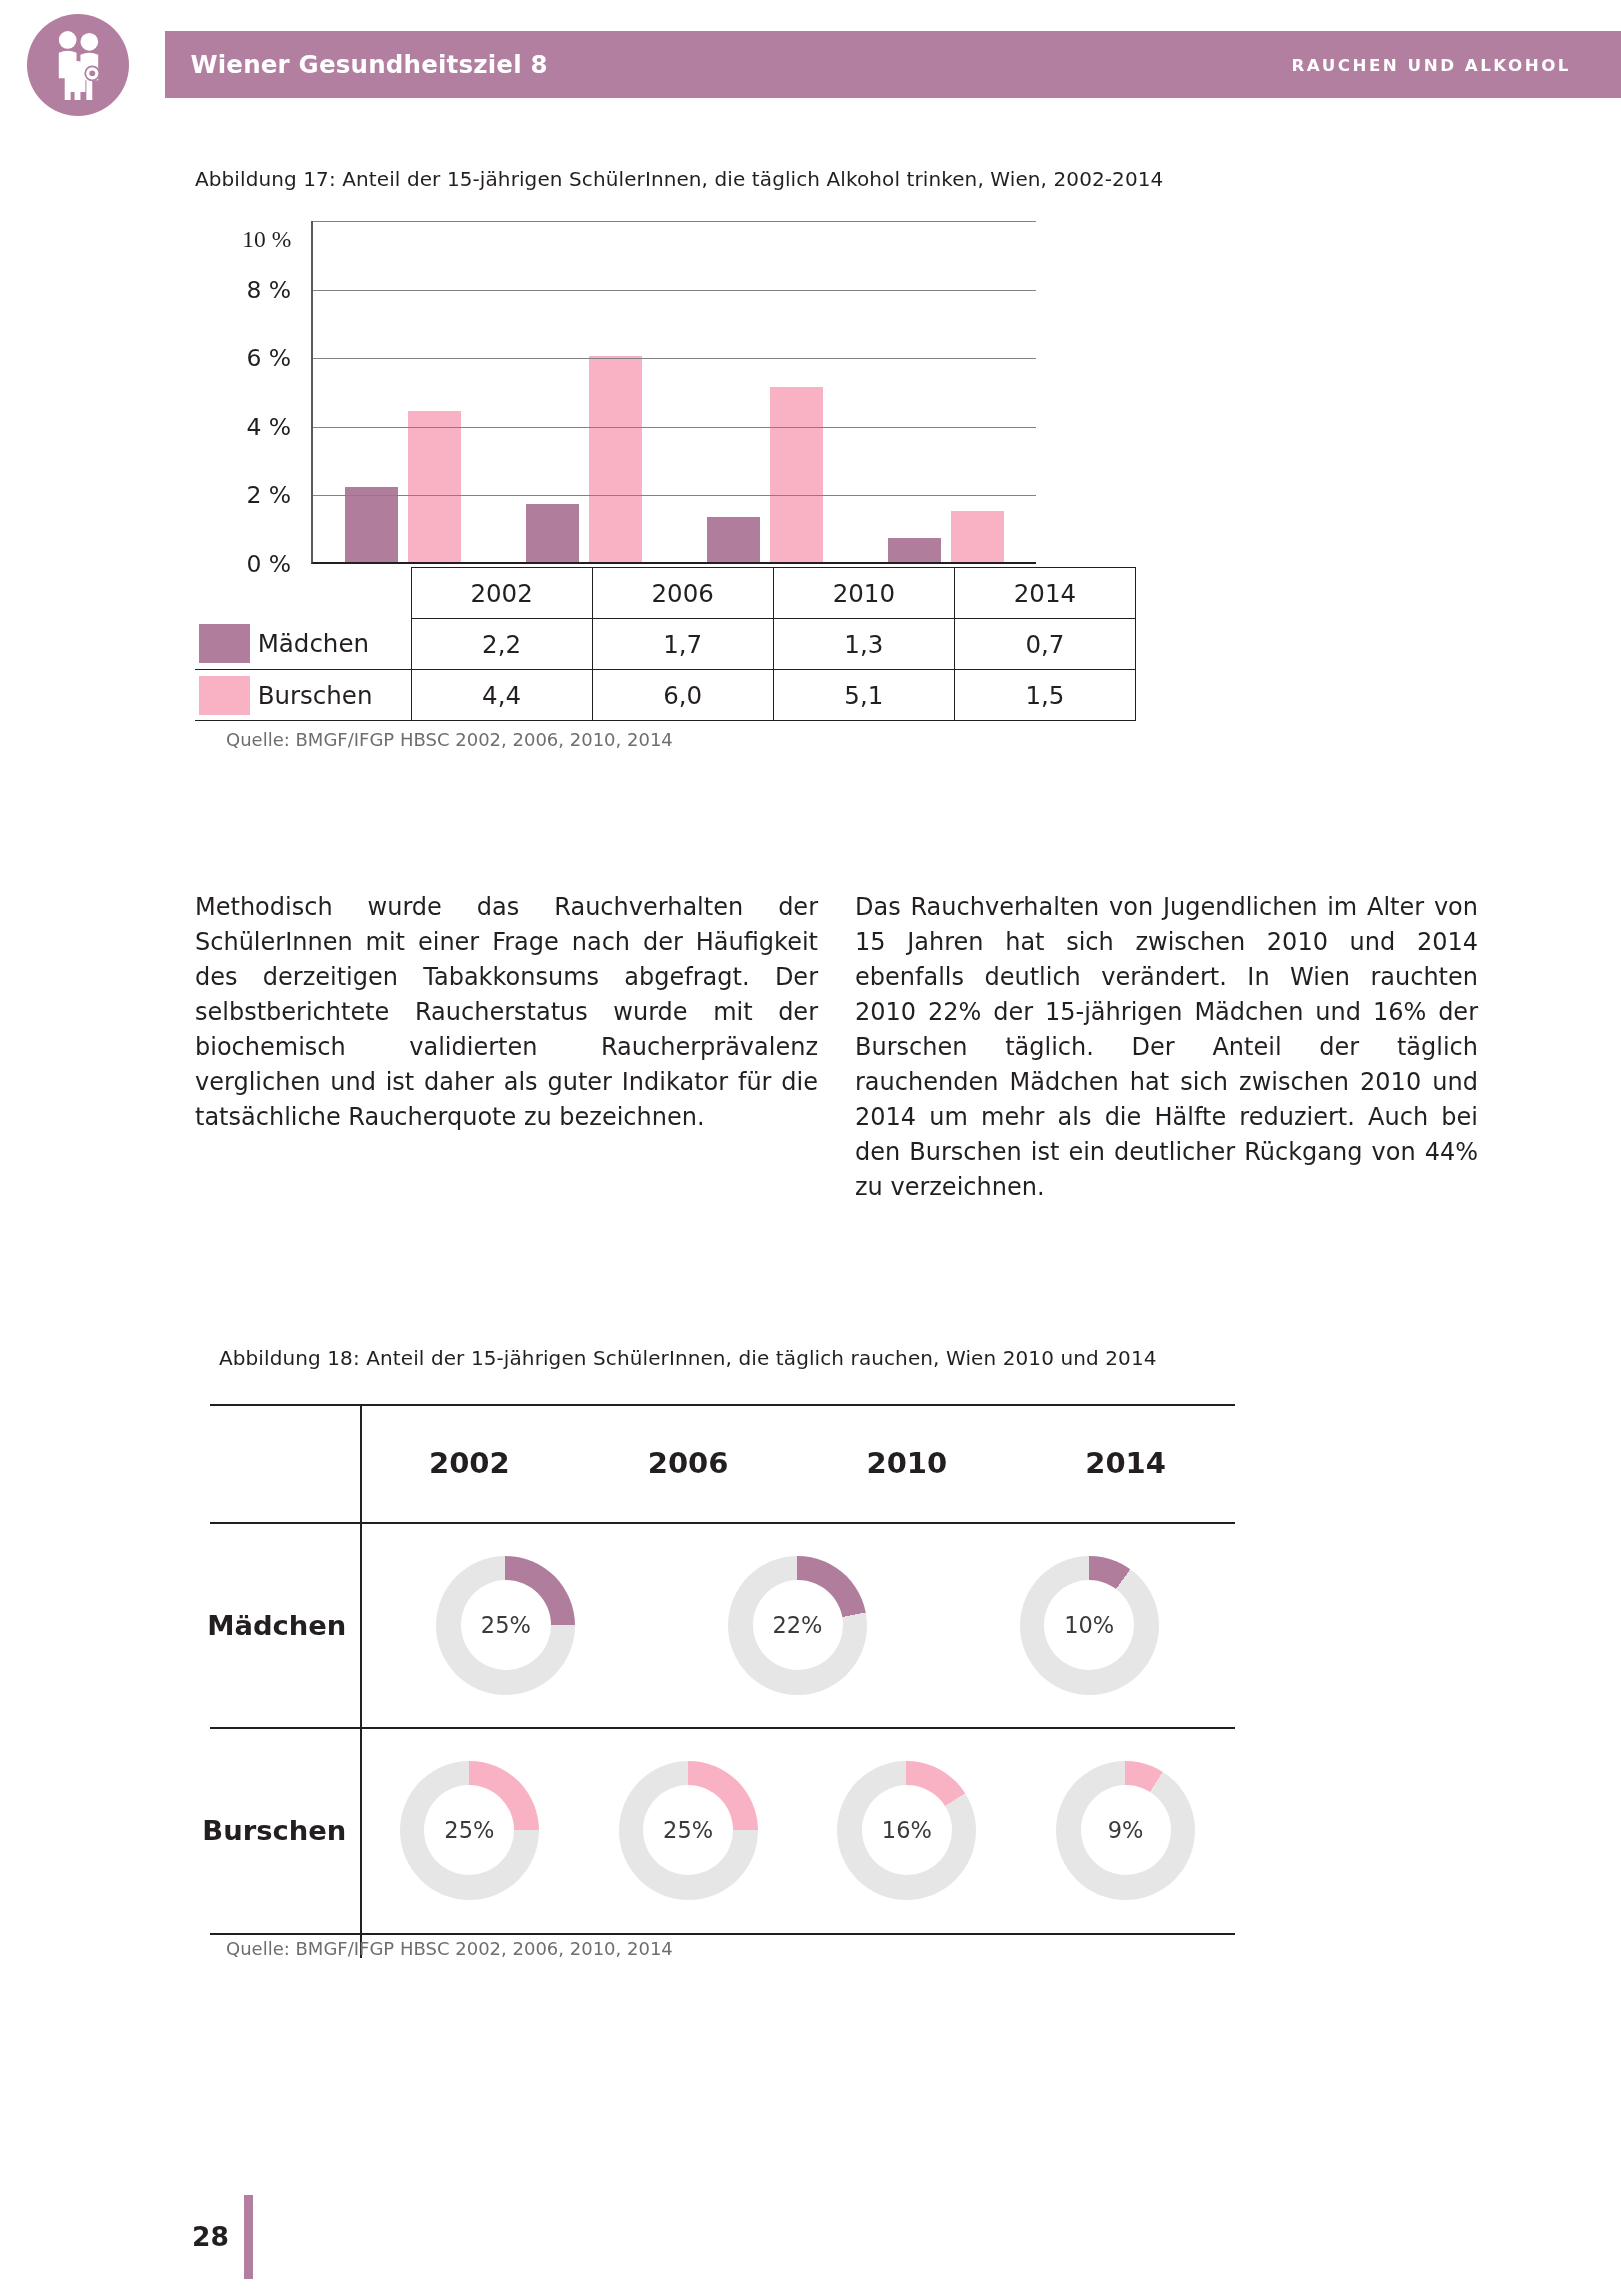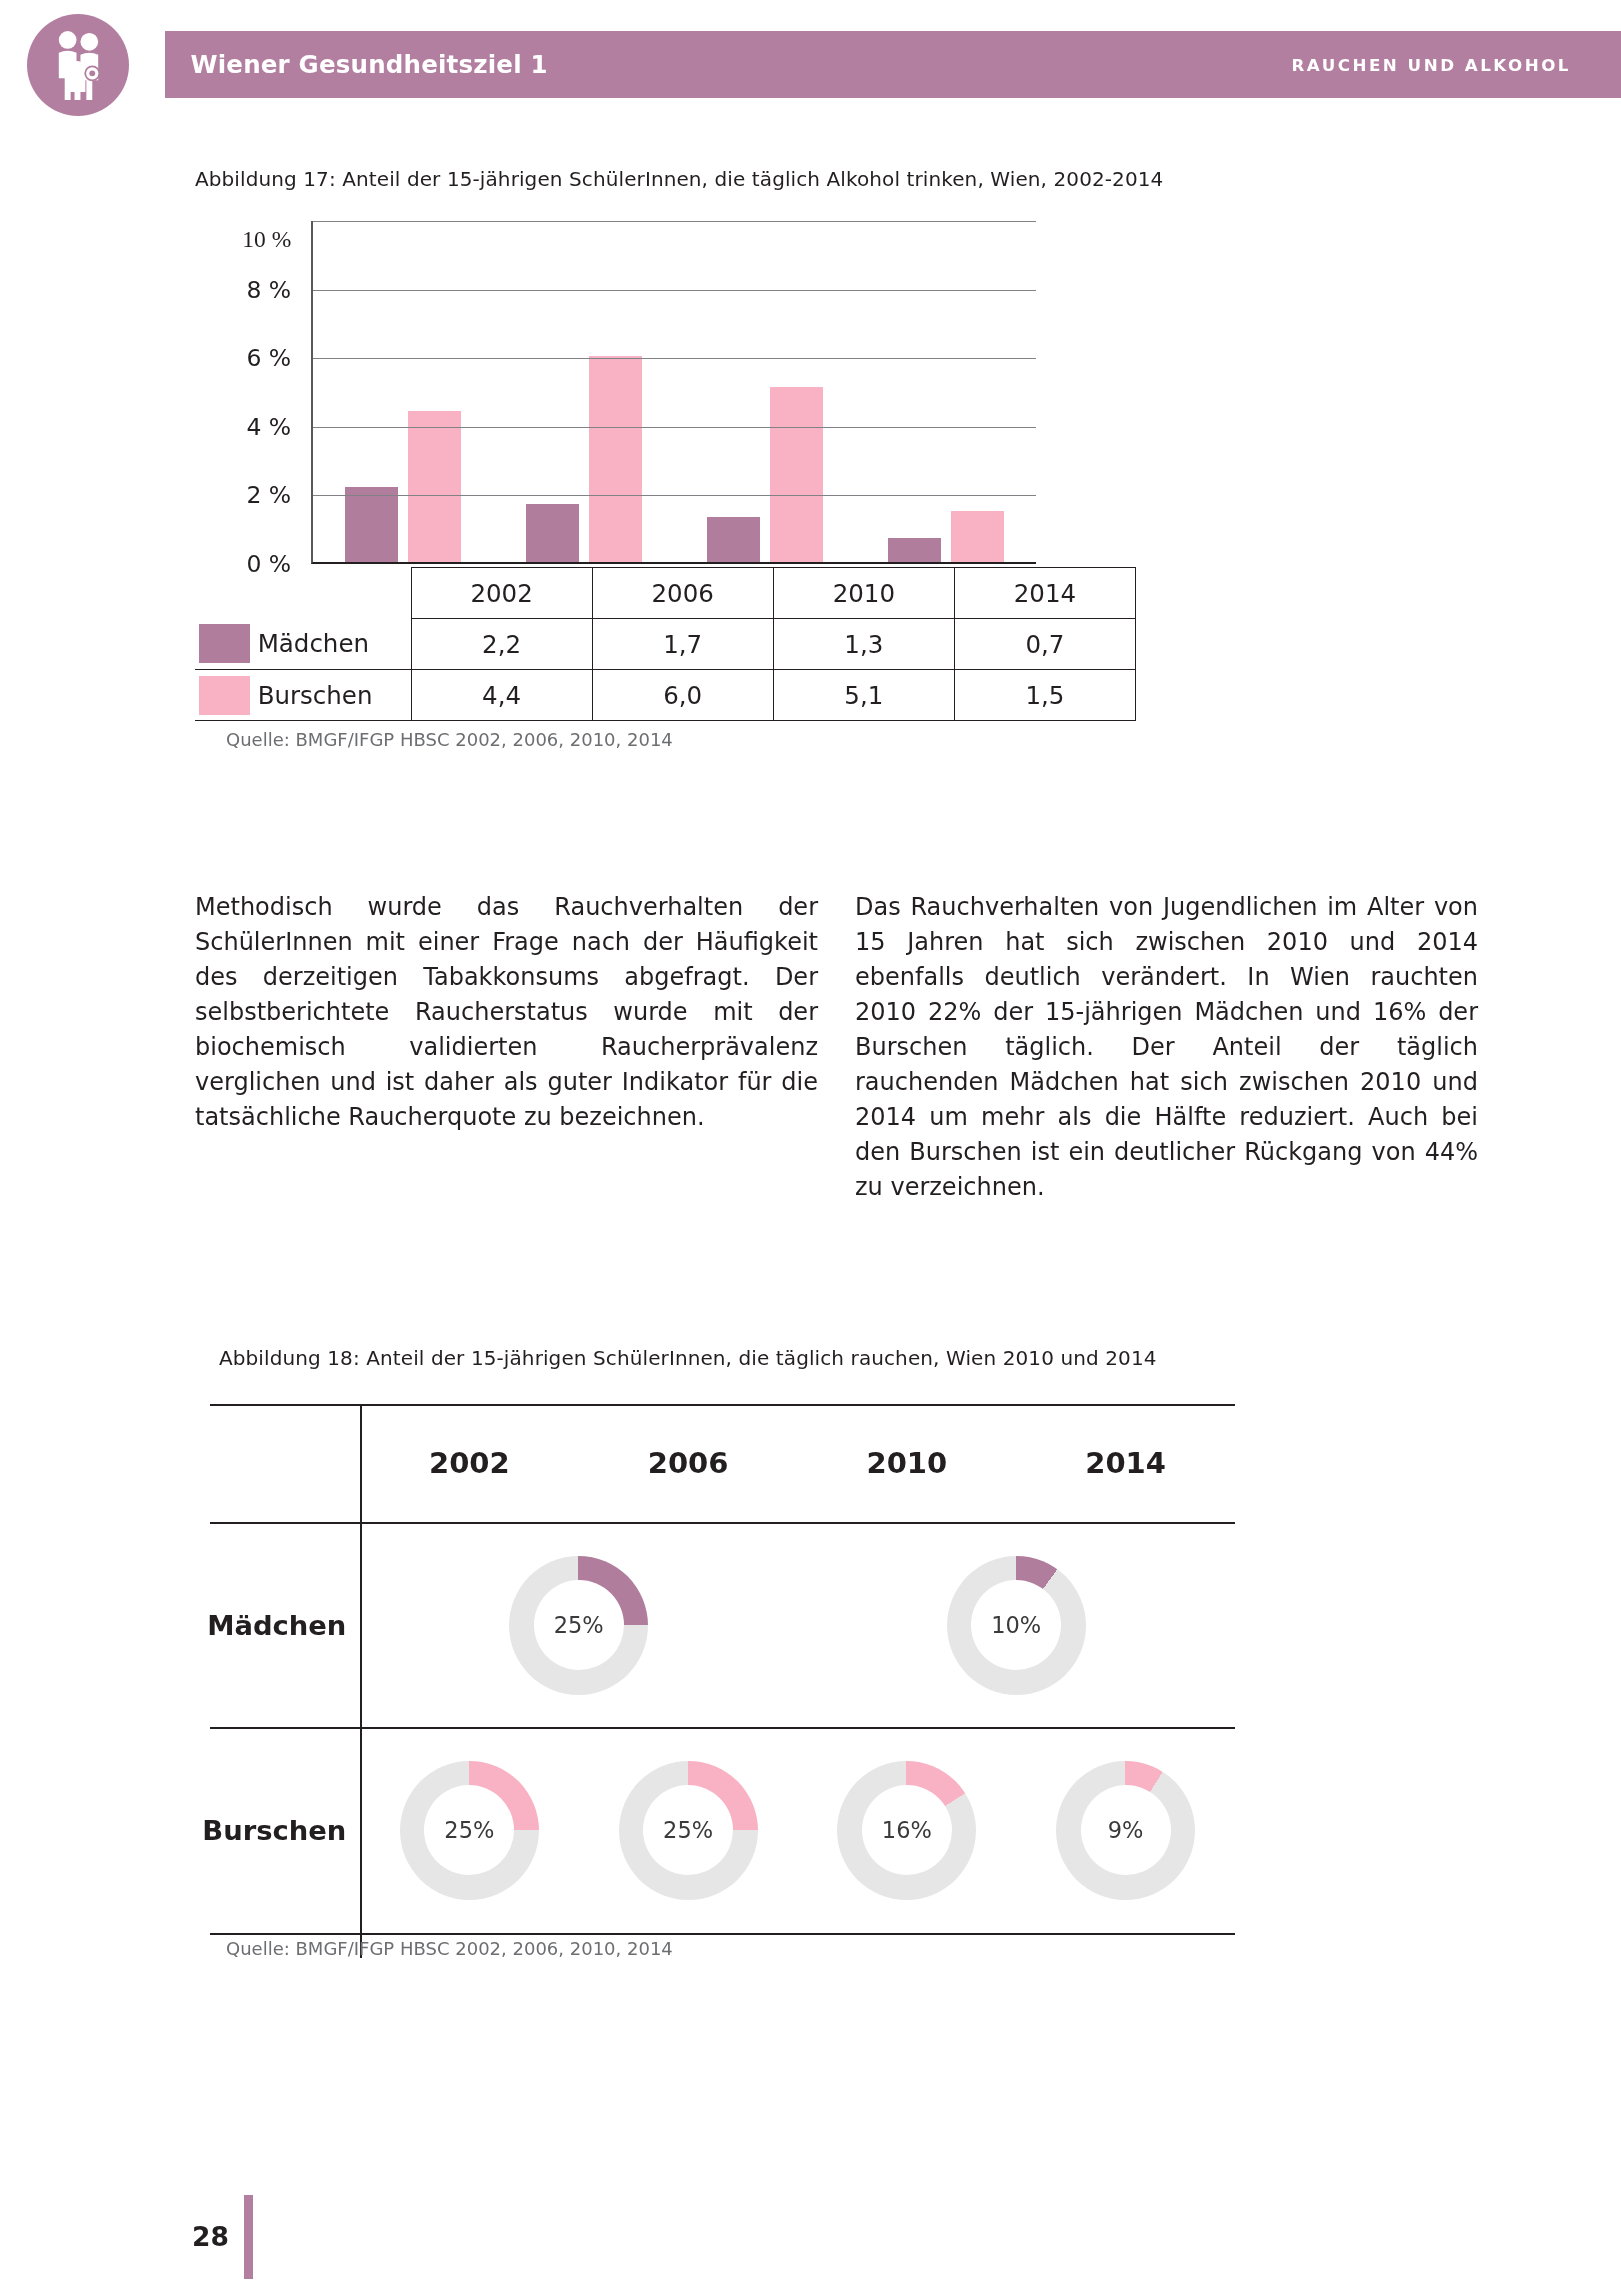--- a/index.html
+++ b/index.html
@@ -232,21 +232,21 @@
     position:absolute;
     left:244px; bottom:13.7px;
     width:8.8px; height:84px;
     background:#b37fa0;
   }
 </style>
 </head>
 <body>
 
 <div class="header-band">
-  <span class="header-title">Wiener Gesundheitsziel 1</span>
+  <span class="header-title">Wiener Gesundheitsziel 8</span>
   <span class="header-section">RAUCHEN UND ALKOHOL</span>
 </div>
 <div class="header-badge">
   <svg class="family-svg" viewBox="0 0 64 72" aria-hidden="true">
     <circle cx="22" cy="11" r="9" fill="#fff"></circle>
     <circle cx="44" cy="13" r="9" fill="#fff"></circle>
     <path d="M13 24 q9 -4 18 0 v26 h-6 v22 h-6 V50 h-6 z" fill="#fff"></path>
     <path d="M35 26 q9 -4 18 0 v26 h-6 v20 h-6 V52 h-6 z" fill="#fff"></path>
     <circle cx="32" cy="40" r="7.5" fill="#fff"></circle>
     <path d="M24 48 q8 -4 16 0 v16 h-5 v8 h-6 v-8 h-5 z" fill="#fff"></path>
@@ -354,20 +354,25 @@
     </div>
     <div class="dn-row" style="top: 118px; height: 206px;">
       <div class="dn-labelcell">Mädchen</div>
       <div class="dn-cells">
         <div class="dn-cell">
           <div class="donut" style="background: conic-gradient(rgb(176, 126, 156) 0deg, rgb(176, 126, 156) 90deg, rgb(230, 230, 230) 90deg, rgb(230, 230, 230) 360deg);">
             <div class="hole">25%</div>
           </div>
         </div>
         <div class="dn-cell">
+          <div class="donut" style="background: conic-gradient(rgb(176, 126, 156) 0deg, rgb(176, 126, 156) 79.2deg, rgb(230, 230, 230) 79.2deg, rgb(230, 230, 230) 360deg);">
+            <div class="hole">22%</div>
+          </div>
+        </div>
+        <div class="dn-cell">
           <div class="donut" style="background: conic-gradient(rgb(176, 126, 156) 0deg, rgb(176, 126, 156) 36deg, rgb(230, 230, 230) 36deg, rgb(230, 230, 230) 360deg);">
             <div class="hole">10%</div>
           </div>
         </div>
       </div>
     </div>
     <div class="dn-row" style="top: 323px; height: 206px;">
       <div class="dn-labelcell">Burschen</div>
       <div class="dn-cells">
         <div class="dn-cell">

